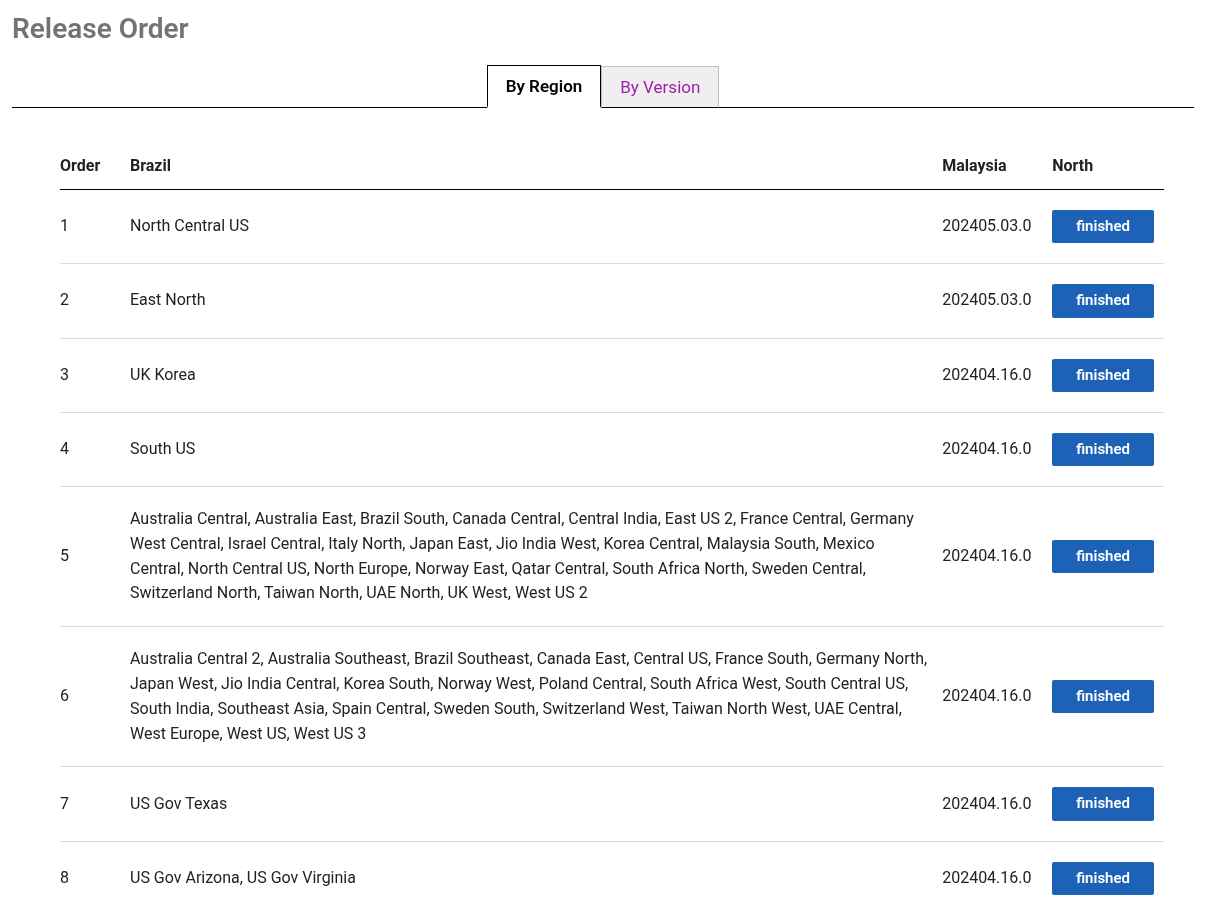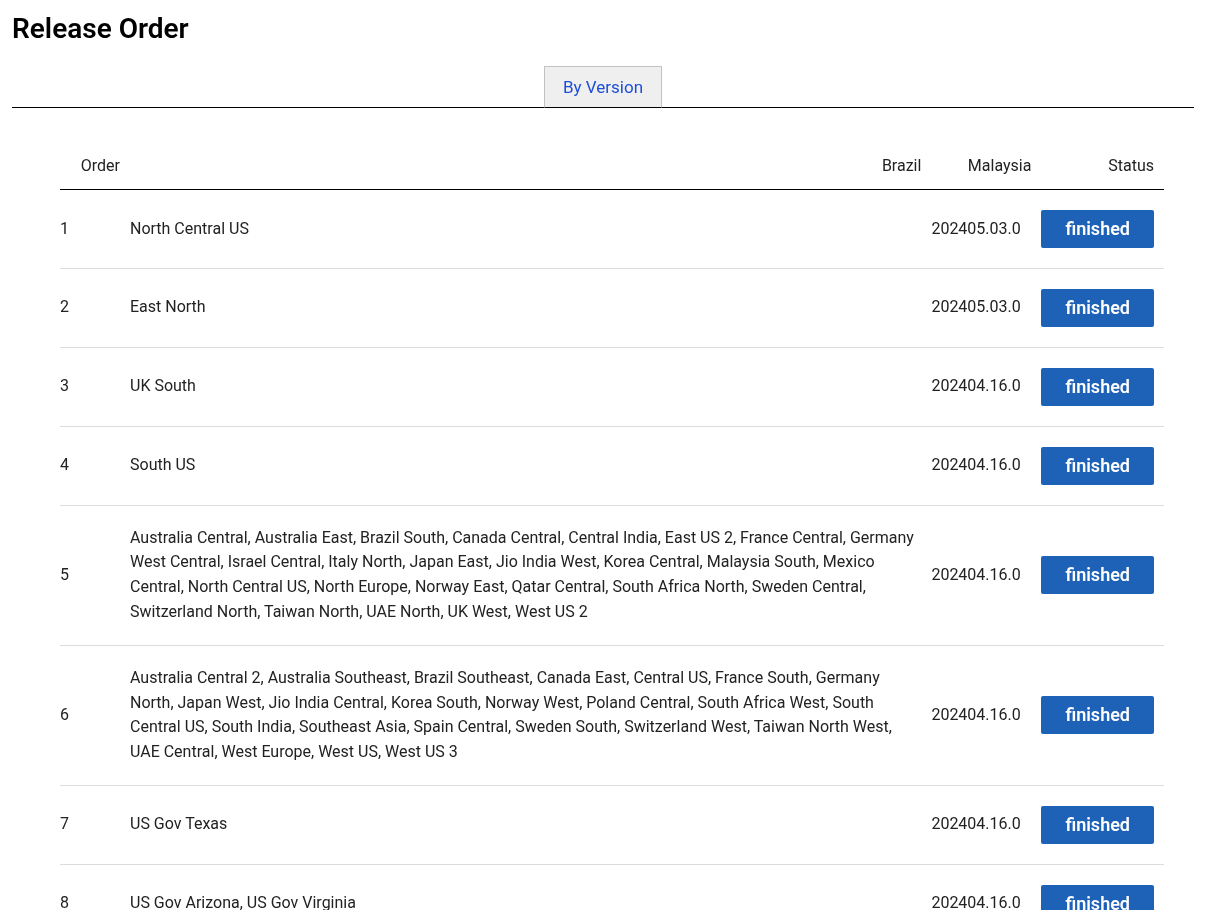--- a/index.html
+++ b/index.html
@@ -9,39 +9,39 @@
     color: #222;
     background: #fff;
     font-size: 16px;
   }
   .page {
     width: 1206px;
     box-sizing: border-box;
     padding: 0 12px 40px 12px;
   }
   h2.title {
-    color: #000000;
+    color: #737373;
     font-weight: 600;
     font-size: 28px;
     margin: 12px 0 18px 0;
   }
   .tabstrip {
     position: relative;
     border-bottom: 1.5px solid #000;
     height: 44px;
     display: flex;
     justify-content: center;
     align-items: flex-end;
   }
   .tab {
     padding: 10px 18px;
     font-size: 17px;
     border: 1px solid #c2c2c2;
     background: #efefef;
-    color: #1d4ed8;
+    color: #a21caf;
     cursor: pointer;
     margin-bottom: -1px;
     border-bottom: 1px solid #000;
     line-height: 1.2;
   }
   .tab.active {
     background: #fff;
     color: #000;
     font-weight: 600;
     border: 1.5px solid #000;
@@ -50,90 +50,91 @@
     z-index: 2;
   }
   .table-wrap {
     padding: 34px 30px 0 48px;
   }
   table {
     width: 100%;
     border-collapse: collapse;
   }
   th {
-    text-align: right;
-    font-weight: 400;
+    text-align: left;
+    font-weight: 700;
     font-size: 16px;
     padding: 14px 10px 14px 0;
     border-bottom: 1.5px solid #000;
   }
   td {
     padding: 20px 10px 20px 0;
     border-bottom: 1px solid #dcdcdc;
     vertical-align: middle;
     font-size: 16px;
     line-height: 1.55;
   }
   col.c-order   { width: 70px; }
   col.c-regions { }
   col.c-version { width: 110px; }
   col.c-status  { width: 100px; }
   .badge {
     display: inline-block;
     background: #1e62b8;
     color: #fff;
     font-weight: 600;
-    font-size: 18px;
+    font-size: 15px;
     padding: 5px 24px;
     border-radius: 2px;
     white-space: nowrap;
   }
 </style>
 </head>
 <body>
 
 <div class="page">
   <h2 class="title">Release Order</h2>
 
   <div class="tabstrip">
+    <div class="tab active">By Region</div>
     <div class="tab">By Version</div>
   </div>
 
   <div class="table-wrap">
     <table>
       <colgroup>
         <col class="c-order">
           <col class="c-regions">
           <col class="c-version">
           <col class="c-status">
       </colgroup>
       <thead>
         <tr>
           <th>Order</th>
           <th>Brazil</th>
           <th>Malaysia</th>
-          <th>Status</th>
+          <th>North</th>
         </tr>
       </thead>
       <tbody id="rows">
           <tr>
             <td>1</td>
             <td>North Central US</td>
             <td>202405.03.0</td>
             <td><span class="badge">finished</span></td>
           </tr>
           <tr>
             <td>2</td>
             <td>East North</td>
             <td>202405.03.0</td>
             <td><span class="badge">finished</span></td>
           </tr>
           <tr>
             <td>3</td>
-            <td>UK South</td>
+            <td>UK Korea</td>
             <td>202404.16.0</td>
             <td><span class="badge">finished</span></td>
           </tr>
           <tr>
             <td>4</td>
             <td>South US</td>
             <td>202404.16.0</td>
             <td><span class="badge">finished</span></td>
           </tr>
           <tr>

